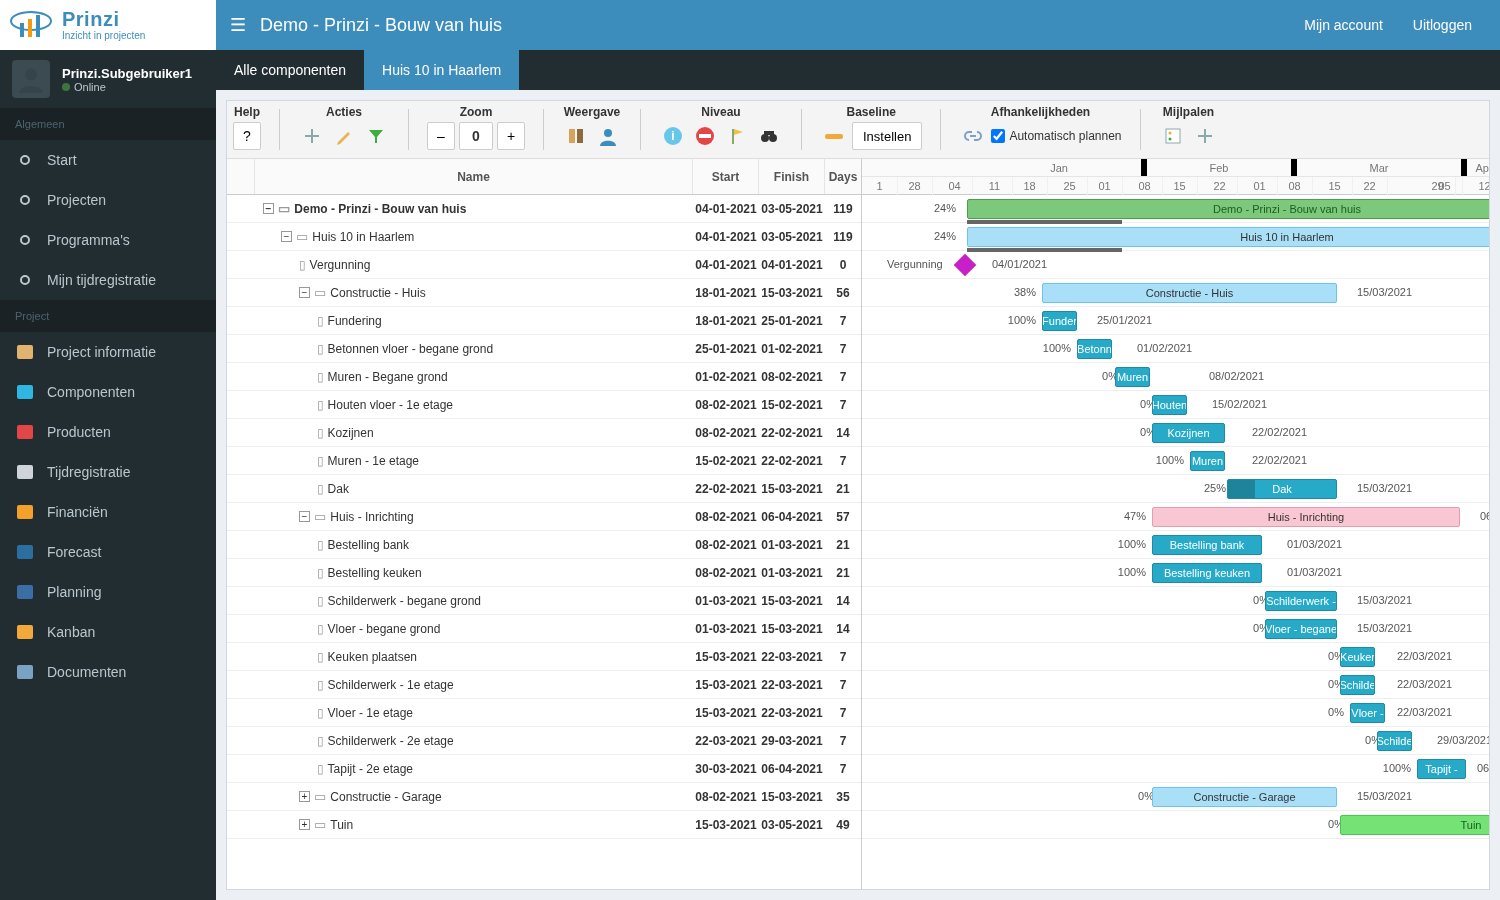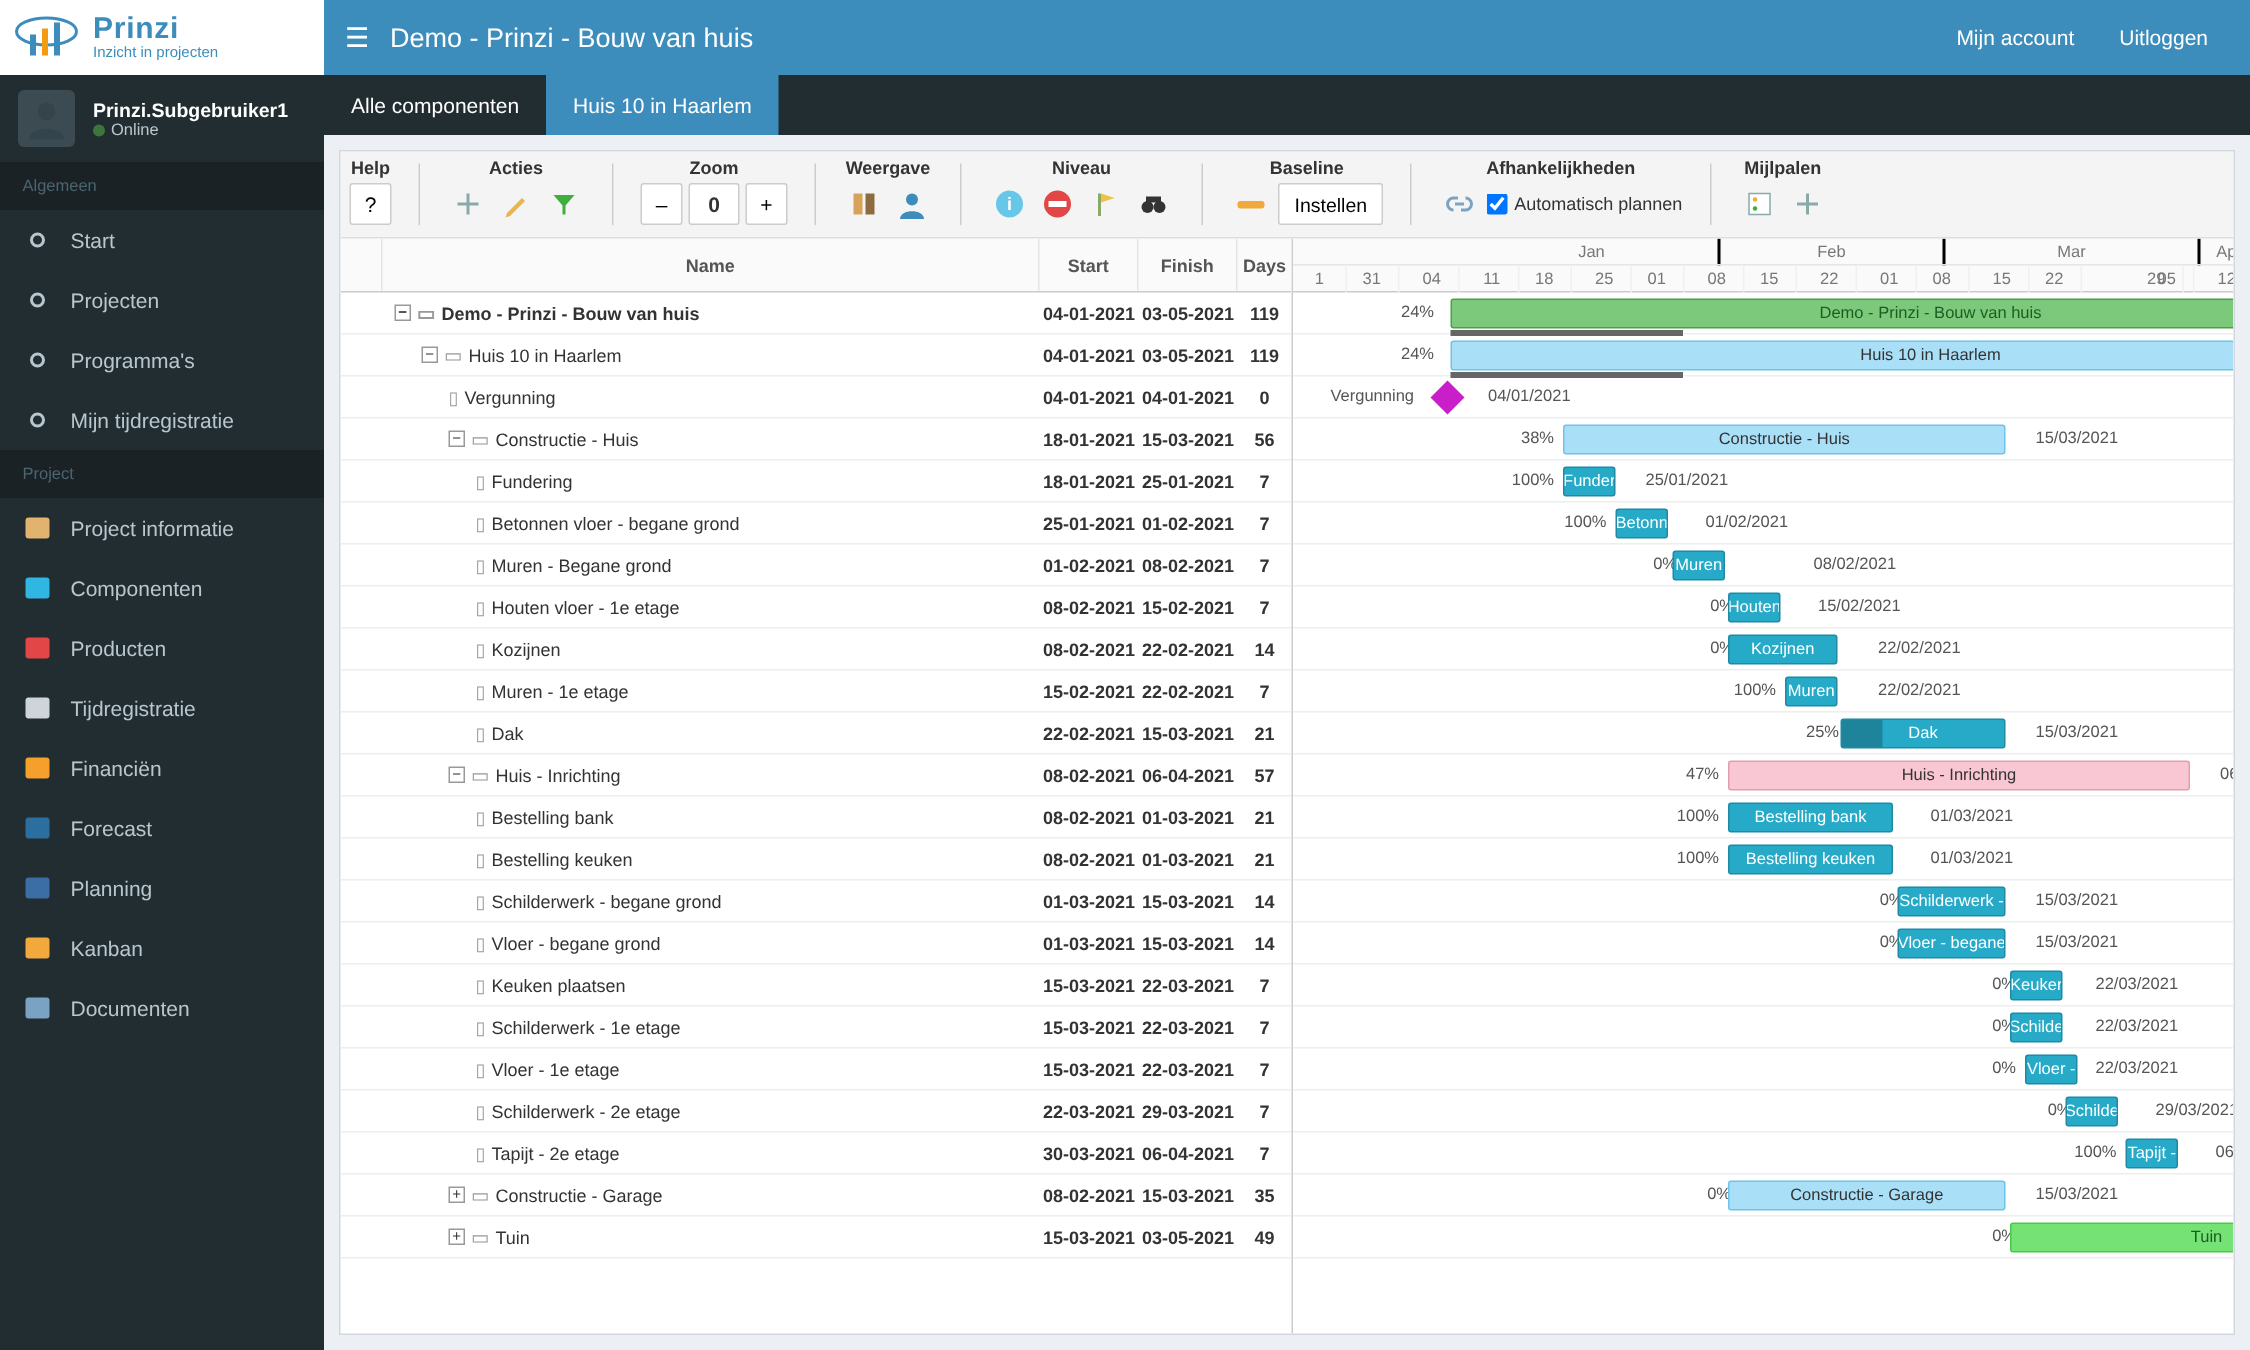--- a/index.html
+++ b/index.html
@@ -54,21 +54,21 @@
 .lg-row .c-name { flex: 1; display: flex; align-items: center; gap: 4px; overflow: hidden; white-space: nowrap; }
 .lg-row .c-date { width: 66px; text-align: center; font-weight: bold; color: #333; }
 .lg-row .c-days { width: 36px; text-align: center; font-weight: bold; }
 .lg-row.bold .c-name { font-weight: bold; }
 .expander { width: 11px; height: 11px; border: 1px solid #999; display: inline-flex; align-items: center; justify-content: center; font-size: 10px; line-height: 1; cursor: pointer; background: #fff; color: #333; }
 .ico-folder { color: #999; font-size: 13px; }
 .ico-file { color: #999; font-size: 12px; }
 .right-gantt { flex: 1; display: flex; flex-direction: column; overflow: hidden; position: relative; }
 .rg-head { height: 36px; border-bottom: 1px solid #ccc; display: flex; flex-direction: column; background: #fafafa; font-size: 11px; color: #777; }
 .rg-months { flex: 1; display: flex; position: relative; }
-.rg-month { border-right: 2px solid #000000; display: flex; align-items: center; justify-content: center; position: absolute; height: 18px; }
+.rg-month { border-right: 6px solid #000000; display: flex; align-items: center; justify-content: center; position: absolute; height: 18px; }
 .rg-days { height: 18px; position: relative; border-top: 1px solid #e5e5e5; }
 .rg-day { position: absolute; height: 18px; display: flex; align-items: center; justify-content: center; border-right: 1px solid #f0f0f0; }
 .rg-body { flex: 1; position: relative; overflow: hidden; }
 .rg-row { height: 28px; border-bottom: 1px solid #eee; position: relative; }
 .bar { position: absolute; height: 20px; top: 4px; border-radius: 2px; display: flex; align-items: center; justify-content: center; font-size: 11px; color: #333; overflow: hidden; white-space: nowrap; }
 .bar.green { background: #7cc97c; border: 1px solid #4aa04a; color: #1b5e20; }
 .bar.blue-light { background: #a9dff7; border: 1px solid #6cc4ea; }
 .bar.teal { background: #27aac8; border: 1px solid #1e8aa3; color: #fff; }
 .bar.lightgreen { background: #74e274; border: 1px solid #49c949; color: #1b5e20; }
 .bar.pink { background: #f9c7d3; border: 1px solid #e39db0; }
@@ -615,21 +615,21 @@
         <div class="right-gantt">
           <div class="rg-head">
             <div class="rg-months" id="rg-months">
                 <div class="rg-month" style="left: 115px; width: 170px;">Jan</div>
                 <div class="rg-month" style="left: 285px; width: 150px;">Feb</div>
                 <div class="rg-month" style="left: 435px; width: 170px;">Mar</div>
                 <div class="rg-month" style="left: 605px; width: 40px;">Apr</div>
               </div>
             <div class="rg-days" id="rg-days">
                 <div class="rg-day" style="left: 0px; width: 36px;">1</div>
-                <div class="rg-day" style="left: 35px; width: 36px;">31</div>
+                <div class="rg-day" style="left: 35px; width: 36px;">28</div>
                 <div class="rg-day" style="left: 75px; width: 36px;">04</div>
                 <div class="rg-day" style="left: 115px; width: 36px;">11</div>
                 <div class="rg-day" style="left: 150px; width: 36px; text-align: right;">18</div>
                 <div class="rg-day" style="left: 190px; width: 36px;">25</div>
                 <div class="rg-day" style="left: 225px; width: 36px;">01</div>
                 <div class="rg-day" style="left: 265px; width: 36px;">08</div>
                 <div class="rg-day" style="left: 300px; width: 36px;">15</div>
                 <div class="rg-day" style="left: 340px; width: 36px;">22</div>
                 <div class="rg-day" style="left: 380px; width: 36px;">01</div>
                 <div class="rg-day" style="left: 415px; width: 36px;">08</div>
@@ -775,21 +775,21 @@
               </div>
               <div class="rg-row">
                 <div class="pct-label" style="left: 485px; width: 34px;">0%</div>
                 <div class="bar teal" style="left: 515px; width: 35px;">
                   <span style="position: relative; z-index: 2;">Schilde</span>
                 </div>
                 <div class="bar-end-label" style="left: 575px;">29/03/2021</div>
               </div>
               <div class="rg-row">
                 <div class="pct-label" style="left: 515px; width: 34px;">100%</div>
-                <div class="bar teal" style="left: 555px; width: 35px;">
+                <div class="bar teal" style="left: 555px; width: 49px;">
                   <span style="position: relative; z-index: 2;">Tapijt -</span>
                 </div>
                 <div class="bar-end-label" style="left: 615px;">06/04/2021</div>
               </div>
               <div class="rg-row">
                 <div class="pct-label" style="left: 258px; width: 34px;">0%</div>
                 <div class="bar blue-light" style="left: 290px; width: 185px;">
                   <span style="position: relative; z-index: 2;">Constructie - Garage</span>
                 </div>
                 <div class="bar-end-label" style="left: 495px;">15/03/2021</div>

